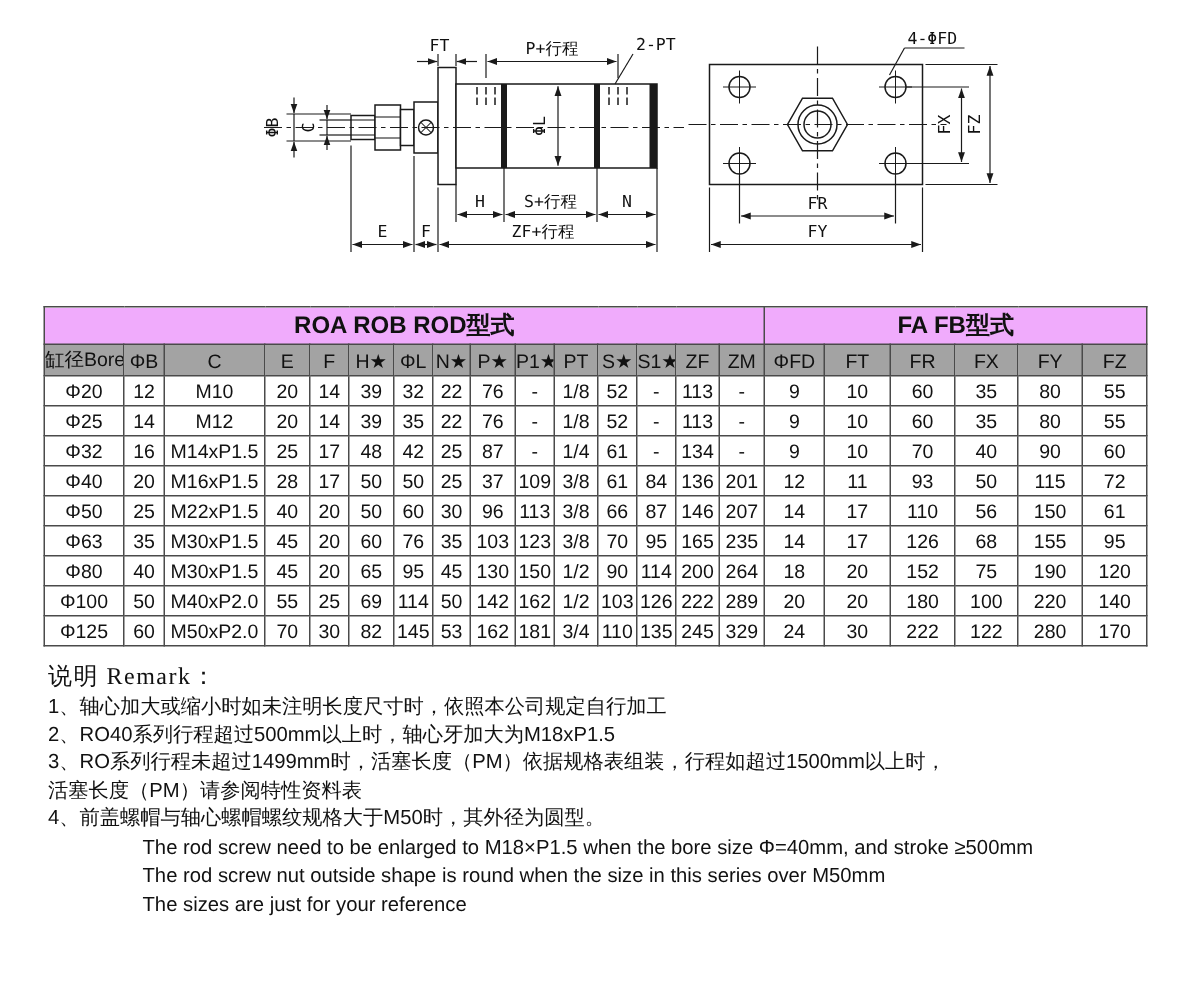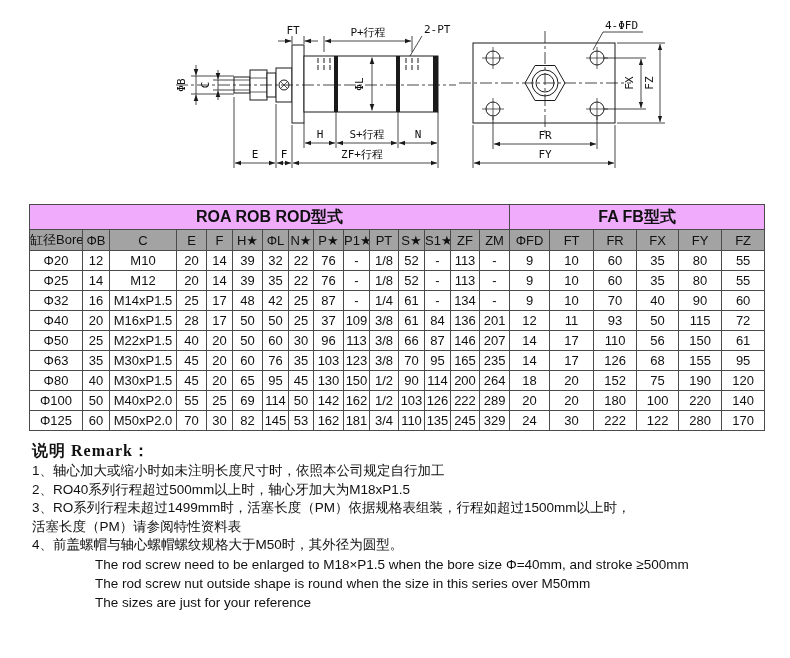--- a/index.html
+++ b/index.html
@@ -19,21 +19,21 @@
   table.spec{border-collapse:collapse;table-layout:fixed;width:734px;margin:4px 0 0 29px;
              font-family:"Liberation Sans",sans-serif;}
   table.spec th,table.spec td{border:1px solid #4a4a4a;text-align:center;vertical-align:middle;
              padding:0;overflow:hidden;white-space:nowrap;}
   tr.group-row th{height:24px;font-size:16px;font-weight:bold;background:#f0abfc;}
   tr.col-row th{height:20px;font-size:13px;font-weight:normal;background:#a3a3a3;}
   table.spec td{height:19px;font-size:13px;background:#fff;}
 
   
   .remarks{margin:10px 0 0 32px;}
-  .remark-title{font-family:"Liberation Serif",serif;font-weight:bold;font-size:16px;letter-spacing:1px;}
+  .remark-title{font-family:"Liberation Serif",serif;font-weight:normal;font-size:16px;letter-spacing:1px;}
   .remark-cn{font-size:13.5px;line-height:18.5px;}
   .remark-cn.cont{}
   .remark-en{margin-left:63px;font-size:13.5px;line-height:19px;}
 </style>
 </head>
 <body>
 
 <svg class="drawings" width="790" height="200" viewBox="0 0 790 200" xmlns="http://www.w3.org/2000/svg">
   <defs>
     <marker id="arr" viewBox="0 0 10 10" refX="9" refY="5" markerWidth="9" markerHeight="9" orient="auto-start-reverse">

